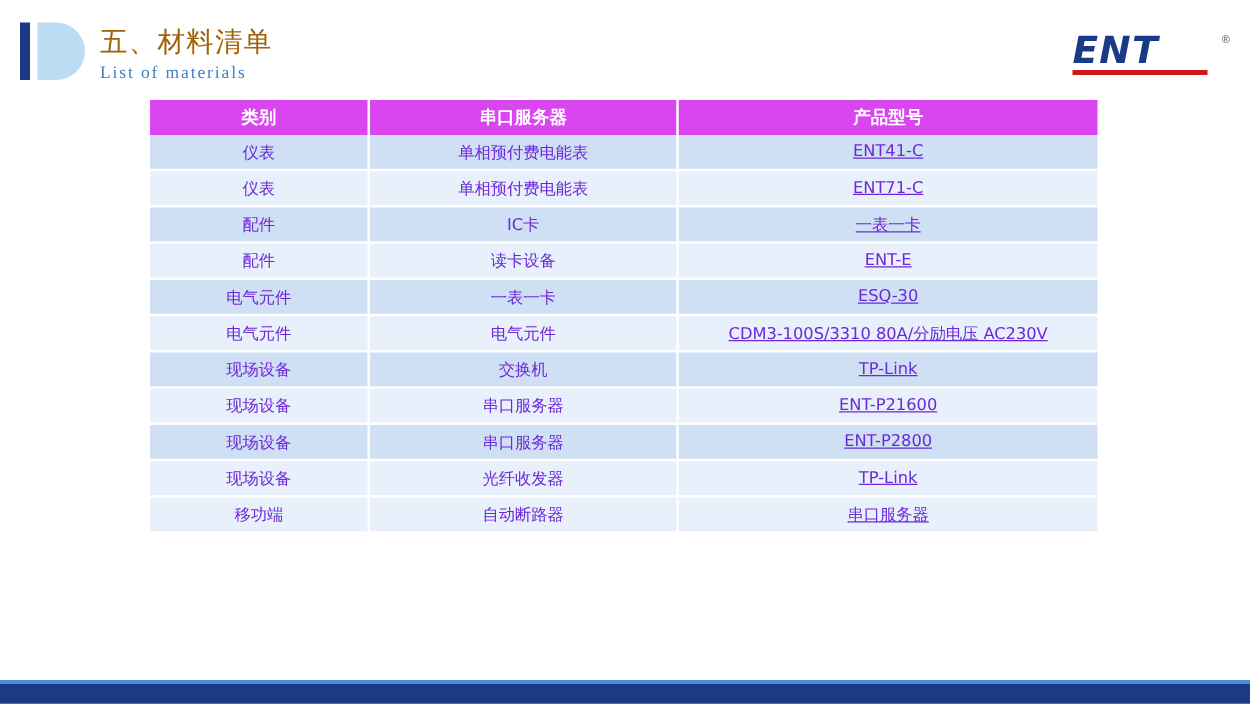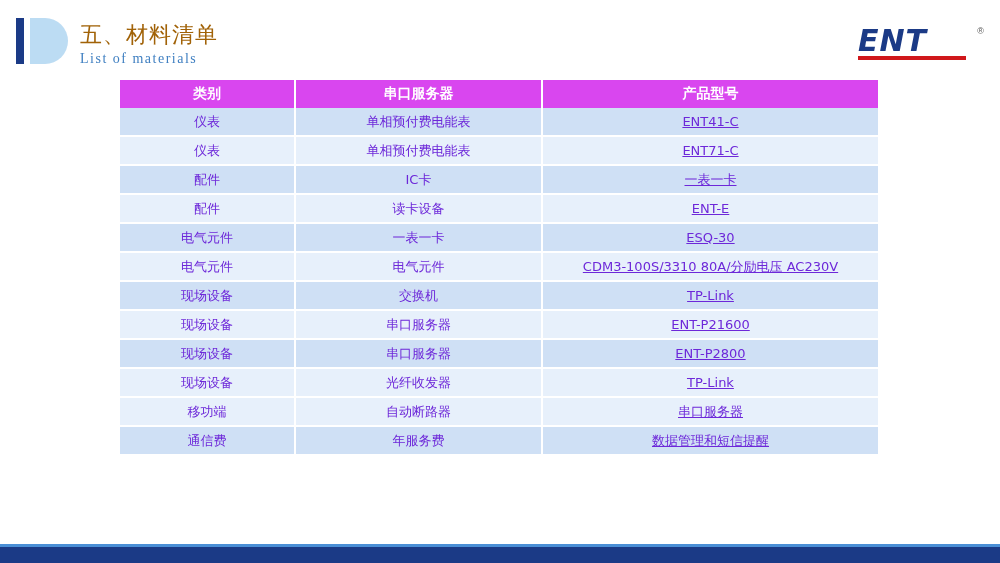--- a/index.html
+++ b/index.html
@@ -229,23 +229,18 @@
       <tr class="row-even">
         <td>现场设备</td>
         <td>光纤收发器</td>
         <td>TP-Link</td>
       </tr>
       <tr class="row-even">
         <td>移功端</td>
         <td>自动断路器</td>
         <td>串口服务器</td>
       </tr>
-      <tr class="row-odd">
-        <td>通信费</td>
-        <td>年服务费</td>
-        <td>数据管理和短信提醒</td>
-      </tr>
     </tbody>
   </table>
 </div>
 
 <div class="footer-accent"></div>
 <div class="footer"></div>
 
 </body></html>

